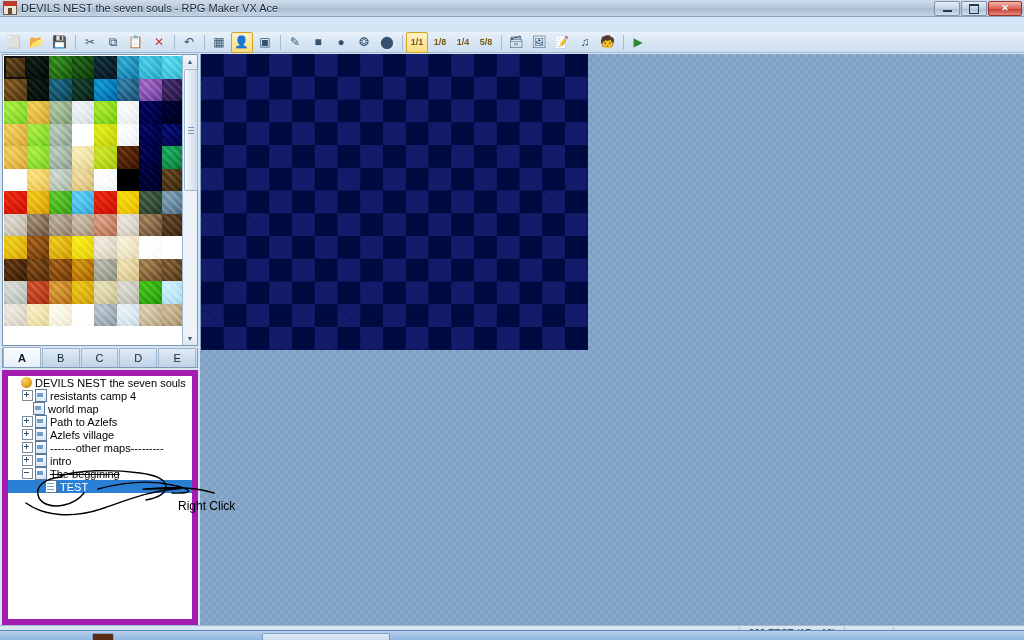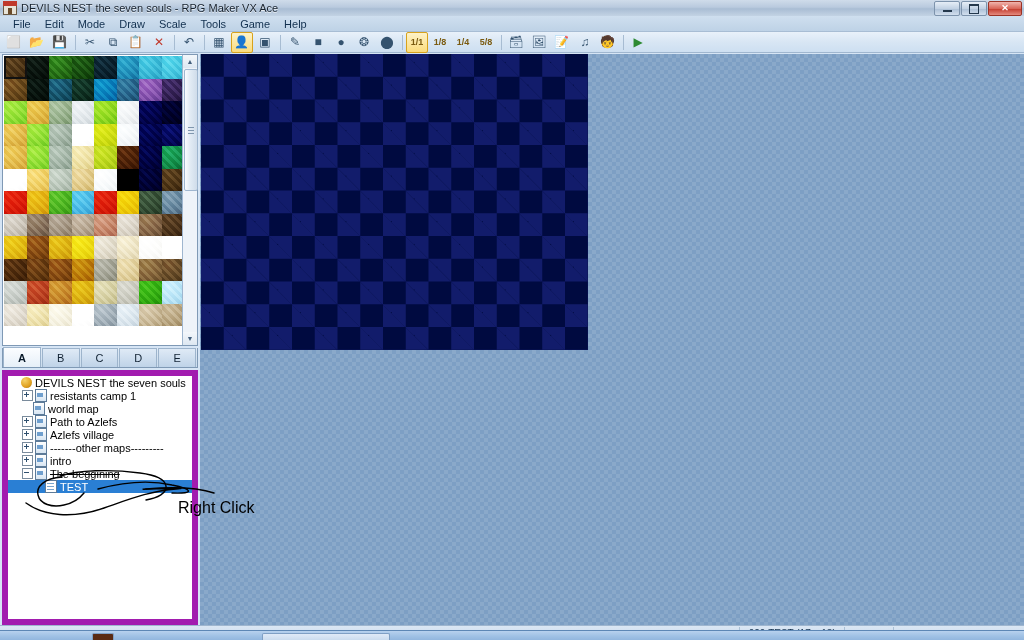--- a/index.html
+++ b/index.html
@@ -220,21 +220,21 @@
   }
   .sb-cell {
     height:12px; border-left:1px solid #aac0d6;
     display:flex;align-items:center;justify-content:center;
     font-size:10px;color:#13314e;
   }
 
   
   #annotation { position:absolute; left:0; top:0; width:1024px; height:640px; pointer-events:none; }
   #ann-text {
-    position:absolute; left:178px; top:499px; font-size:16px; color:#000;
+    position:absolute; left:178px; top:499px; font-size:12px; color:#000;
     font-family:"Liberation Sans", sans-serif;
   }
 
   
   #taskbar {
     position:absolute; left:0; top:630px; width:1024px; height:10px;
     background: linear-gradient(180deg,#b7d1ee 0%, #9ec0e4 55%, #8fb4dd 100%);
     border-top:1px solid #5d87b5;
   }
   .task-btn {
@@ -264,30 +264,20 @@
           </div>
         <div class="win-btn">
             <div class="wb-max"></div>
           </div>
         <div class="win-btn close">
             <span class="wb-x">✕</span>
           </div>
       </div>
     </div>
 
-    <div id="menubar">
-        <div class="menu-item">File</div>
-        <div class="menu-item">Edit</div>
-        <div class="menu-item">Mode</div>
-        <div class="menu-item">Draw</div>
-        <div class="menu-item">Scale</div>
-        <div class="menu-item">Tools</div>
-        <div class="menu-item">Game</div>
-        <div class="menu-item">Help</div>
-      </div>
 
     <div id="toolbar">
         <div class="tb-btn" title="New Project">
           <span style="font-size: 12px; line-height: 12px; color: rgb(53, 83, 111);">⬜</span>
         </div>
         <div class="tb-btn" title="Open Project">
           <span style="font-size: 12px; line-height: 12px; color: rgb(53, 83, 111);">📂</span>
         </div>
         <div class="tb-btn" title="Save Project">
           <span style="font-size: 12px; line-height: 12px; color: rgb(53, 83, 111);">💾</span>
@@ -513,21 +503,21 @@
     <div id="maptree">
         <div class="tree-row">
           <div class="expander none"></div>
           <div class="node-icon root"></div>
           <span>DEVILS NEST the seven souls</span>
         </div>
         <div class="tree-row">
           <div class="indent"></div>
           <div class="expander plus"></div>
           <div class="node-icon "></div>
-          <span>resistants camp 1</span>
+          <span>resistants camp 4</span>
         </div>
         <div class="tree-row">
           <div class="indent"></div>
           <div class="expander none"></div>
           <div class="node-icon "></div>
           <span>world map</span>
         </div>
         <div class="tree-row">
           <div class="indent"></div>
           <div class="expander plus"></div>

